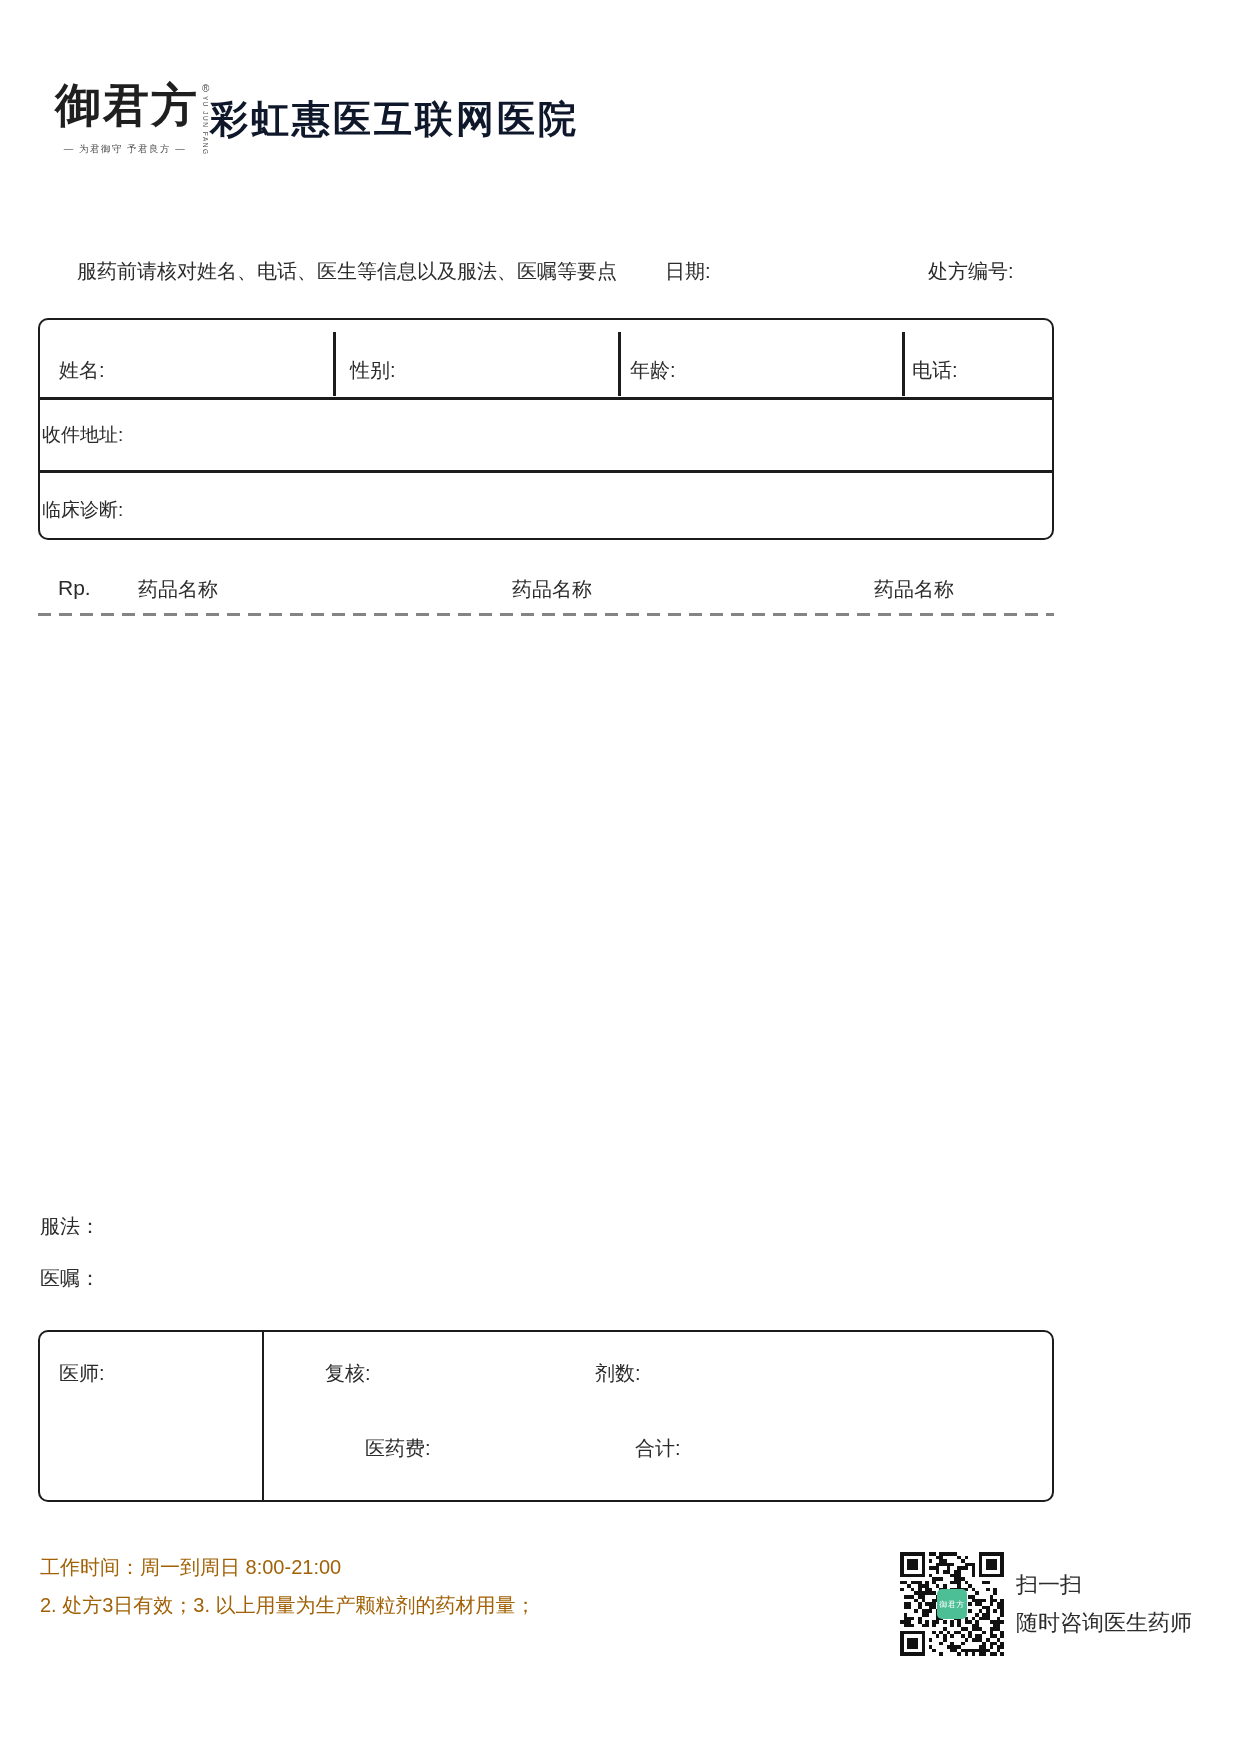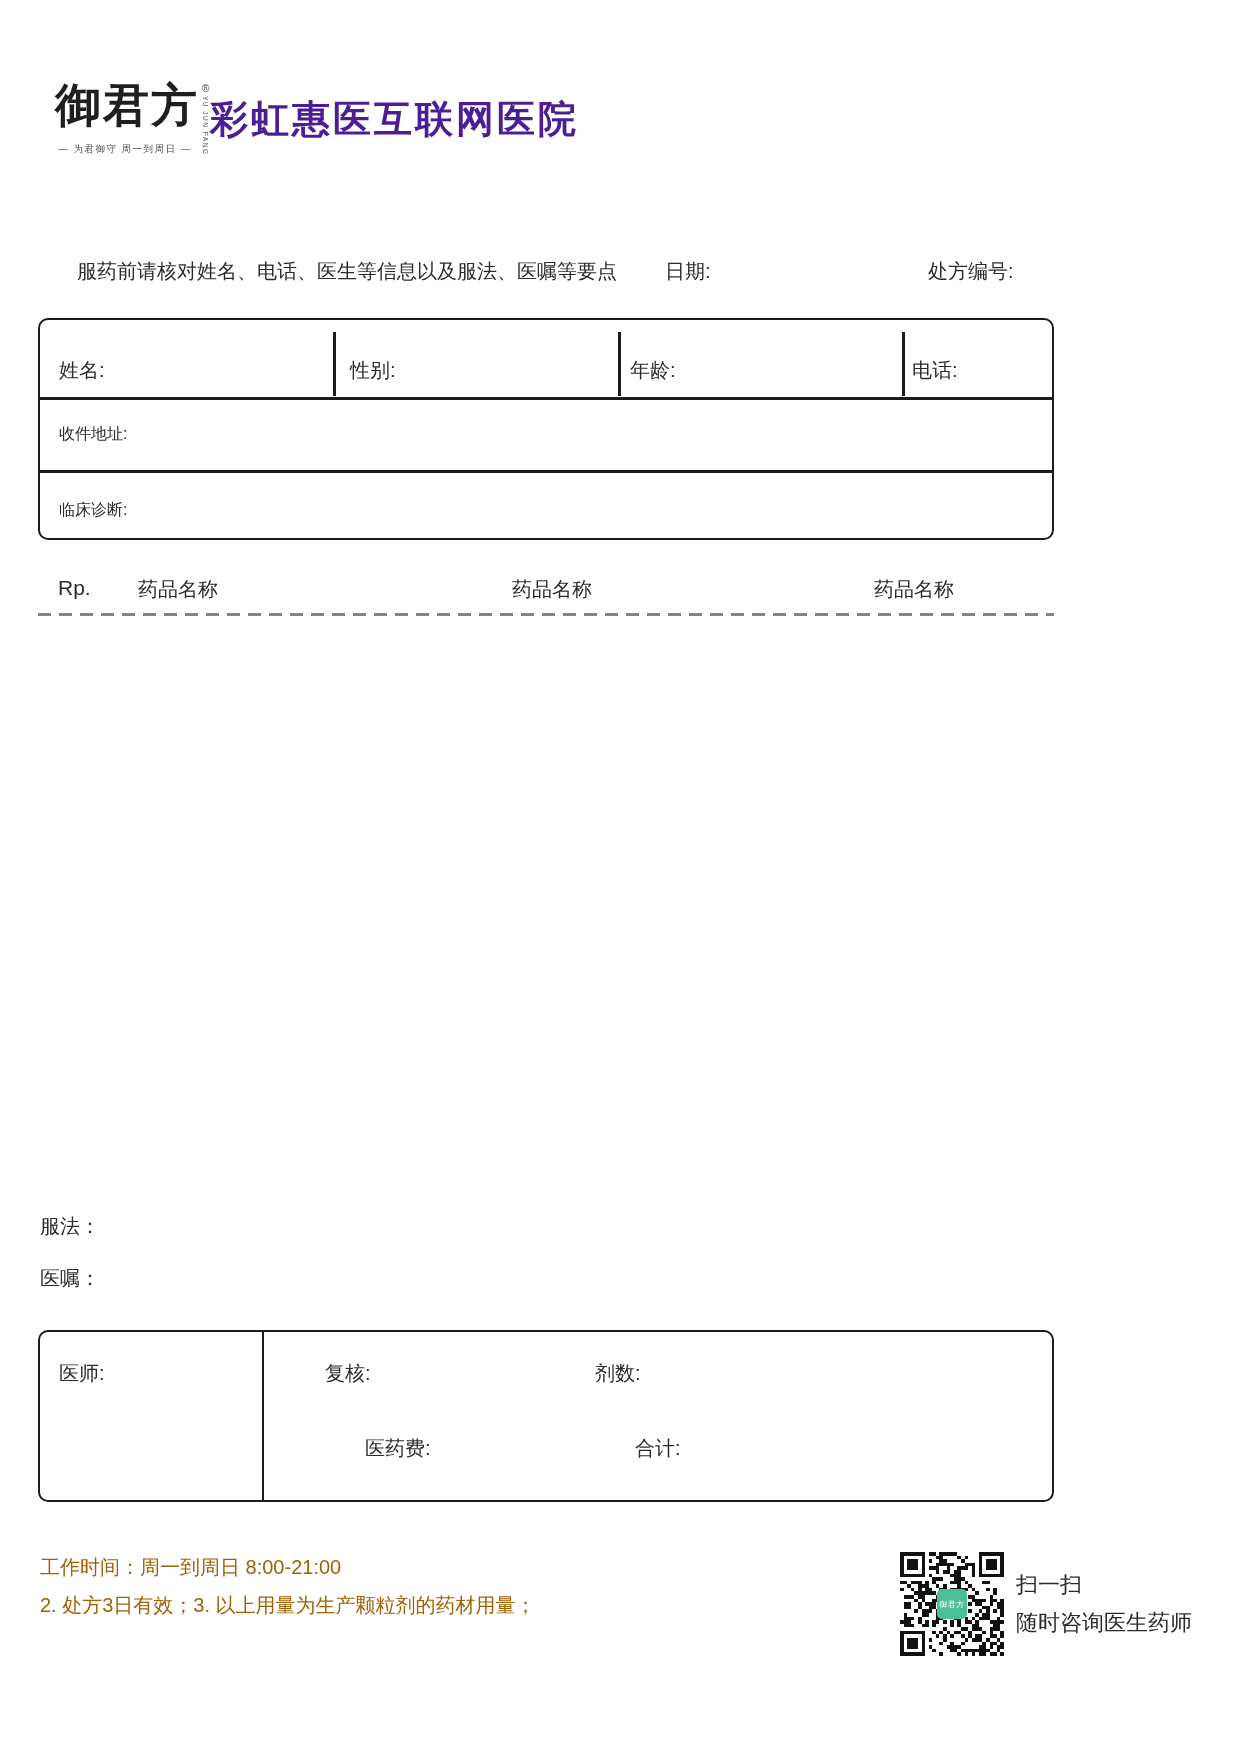--- a/index.html
+++ b/index.html
@@ -8,21 +8,21 @@
 
   .abs { position:absolute; }
 
   
   .logo-row { left:55px; top:80px; display:flex; align-items:flex-start; }
   .logo-main { font-family:"DejaVu Serif", serif; font-size:46px; font-weight:bold; color:#1f1f1f; line-height:1.1; letter-spacing:2px; }
   .logo-side { display:flex; flex-direction:column; align-items:center; margin-left:3px; margin-top:4px; }
   .logo-reg { font-size:10px; color:#444; line-height:1; }
   .logo-vert { writing-mode:vertical-rl; font-size:6.5px; letter-spacing:1.5px; color:#555; margin-top:2px; }
   .logo-tagline { left:55px; top:143px; width:140px; text-align:center; font-size:9.5px; letter-spacing:1.5px; color:#4a4a4a; white-space:nowrap; }
-  .hospital-title { left:210px; top:94px; font-size:38px; font-weight:900; letter-spacing:3px; color:#4c1d95; }
+  .hospital-title { left:210px; top:94px; font-size:38px; font-weight:900; letter-spacing:3px; color:#0f172a; }
 
   
   .notice { top:258px; font-size:20px; color:#2b2b2b; }
   .notice-text { left:38px;margin-left:39px; }
   .date-label { left:665px; }
   .rx-label { left:928px;text-align:right; }
 
   
   .patient-box { left:38px; top:318px; width:1016px; height:222px; border:2.5px solid #1c1c1c; border-radius:10px; }
   .p-row1 { position:absolute; left:0; top:0; width:100%; height:77px; }
@@ -30,21 +30,21 @@
   .cell-name { left:19px; }
   .cell-gender { left:310px; }
   .cell-age { left:590px; }
   .cell-phone { left:872px; }
   .vdiv { position:absolute; top:12px; height:64px; width:2.5px; background:#1c1c1c; }
   .vd1 { left:293px; } .vd2 { left:578px; } .vd3 { left:862px; }
   .hline { position:absolute; left:0; width:100%; height:2.5px; background:#1c1c1c; }
   .hl1 { top:77px; } .hl2 { top:150px; }
   .p-row2 { position:absolute; left:0; top:79px; width:100%; height:71px; display:flex; align-items:center; }
   .p-row3 { position:absolute; left:0; top:153px; width:100%; height:74px; display:flex; align-items:center; }
-  .p-row2 span, .p-row3 span { margin-left:19px; font-size:16px; }
+  .p-row2 span, .p-row3 span { margin-left:2px; font-size:19px; }
 
   
   .rp-row { top:576px; font-size:20px; }
   .rp-label { left:58px; font-size:21px; }
   .drug-col1 { left:138px; }
   .drug-col2 { left:512px; }
   .drug-col3 { left:874px; }
   .dash-line { left:38px; top:613px; width:1016px; height:3px;
     background:repeating-linear-gradient(90deg,#848484 0 13px, transparent 13px 21px); }
 
@@ -76,21 +76,21 @@
 </head>
 <body>
 
 <div class="abs logo-row">
   <div class="logo-main">御君方</div>
   <div class="logo-side">
     <span class="logo-reg">®</span>
     <span class="logo-vert">YU JUN FANG</span>
   </div>
 </div>
-<div class="abs logo-tagline">— 为君御守 周一到周日 —</div>
+<div class="abs logo-tagline">— 为君御守 予君良方 —</div>
 <div class="abs hospital-title">彩虹惠医互联网医院</div>
 
 <div class="abs notice notice-text">服药前请核对姓名、电话、医生等信息以及服法、医嘱等要点</div>
 <div class="abs notice date-label">日期:</div>
 <div class="abs notice rx-label">处方编号:</div>
 
 <div class="abs patient-box">
   <div class="p-row1">
     <span class="cell cell-name">姓名:</span>
     <span class="cell cell-gender">性别:</span>

